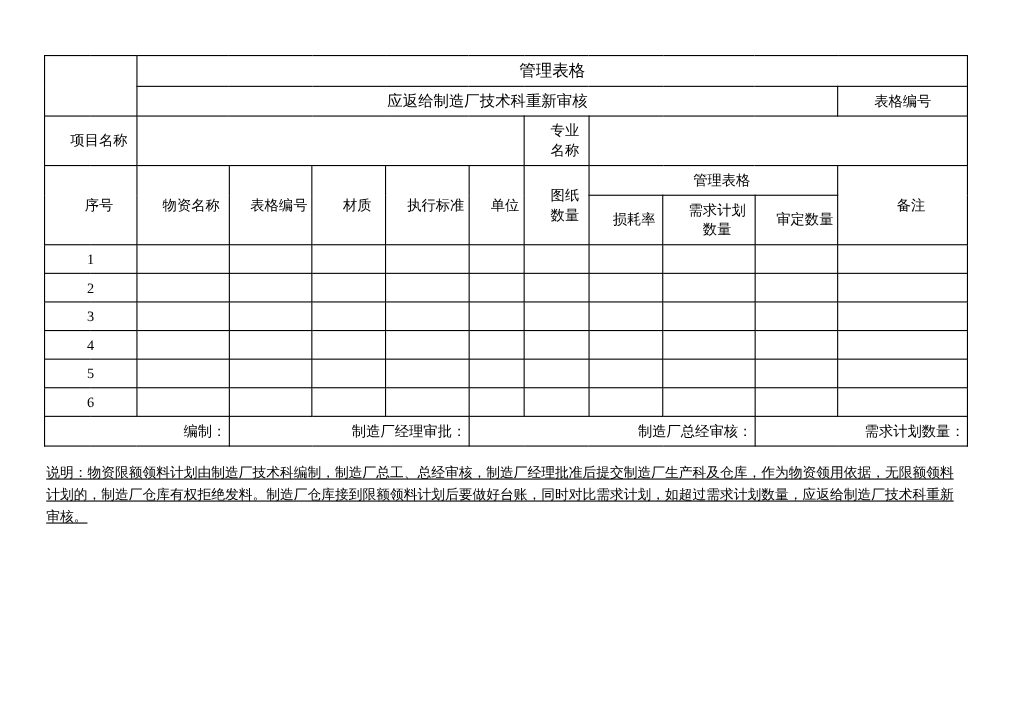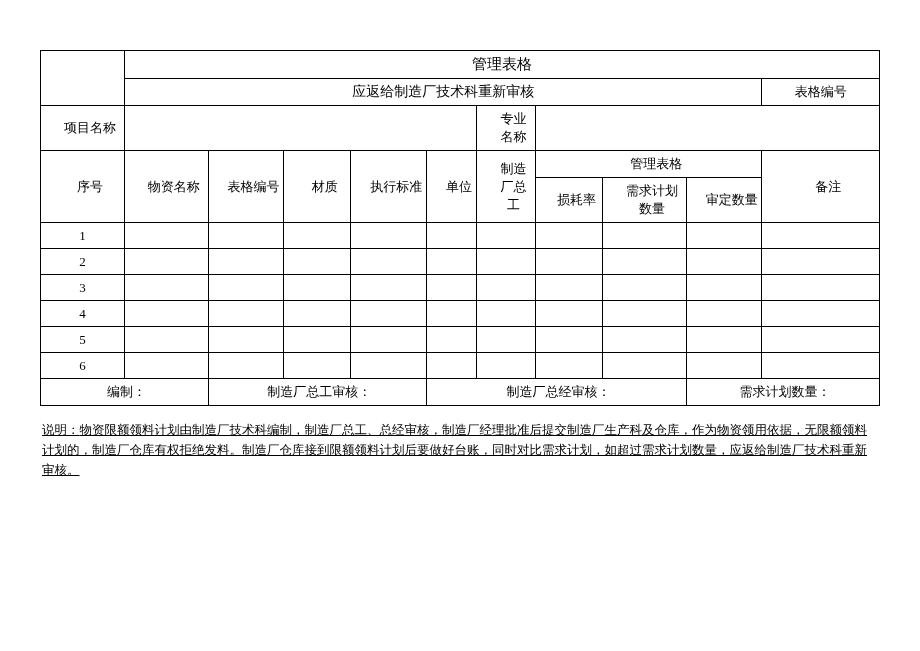--- a/index.html
+++ b/index.html
@@ -39,21 +39,21 @@
     .data-row td {
       height: 26px;
     }
     .note {
       font-size: 12.5px;
       line-height: 1.6;
       padding: 6px 2px 0 2px;
       text-decoration: underline;
     }
     .approval-row td {
-      text-align: center;
+      text-align: right;
       padding-left: 6px;
       height: 26px;
     }
   </style>
 </head>
 <body>
 
 <table class="main-table">
   <colgroup>
     <col style="width:5%">
@@ -87,21 +87,21 @@
     <td colspan="4"></td>
   </tr>
 
   <tr class="header-row">
     <td rowspan="2" colspan="2">序号</td>
     <td rowspan="2">物资名称</td>
     <td rowspan="2">表格编号</td>
     <td rowspan="2">材质</td>
     <td rowspan="2">执行标准</td>
     <td rowspan="2">单位</td>
-    <td rowspan="2"><span>制造厂总工</span></td>
+    <td rowspan="2"><span>图纸数量</span></td>
     <td colspan="3">管理表格</td>
     <td rowspan="2">备注</td>
   </tr>
   <tr class="header-row">
     <td>损耗率</td>
     <td>需求计划数量</td>
     <td>审定数量</td>
   </tr>
 
   <tr class="data-row">
@@ -178,20 +178,20 @@
         <td></td>
         <td></td>
         <td></td>
         <td></td>
         <td></td>
         <td></td>
       </tr>
 
   <tr class="approval-row">
     <td colspan="3">编制：</td>
-    <td colspan="3">制造厂总工审核：</td>
+    <td colspan="3">制造厂经理审批：</td>
     <td colspan="4">制造厂总经审核：</td>
     <td colspan="2">需求计划数量：</td>
   </tr>
 </tbody>
   </table>
 
 <div class="note"><span>说明：</span><span>物资限额领料计划由制造厂技术科编制，制造厂总工、总经审核，制造厂经理批准后提交制造厂生产科及仓库，作为物资领用依据，无限额领料计划的，制造厂仓库有权拒绝发料。制造厂仓库接到限额领料计划后要做好台账，同时对比需求计划，如超过需求计划数量，应返给制造厂技术科重新审核。</span></div>
 
 </body></html>

